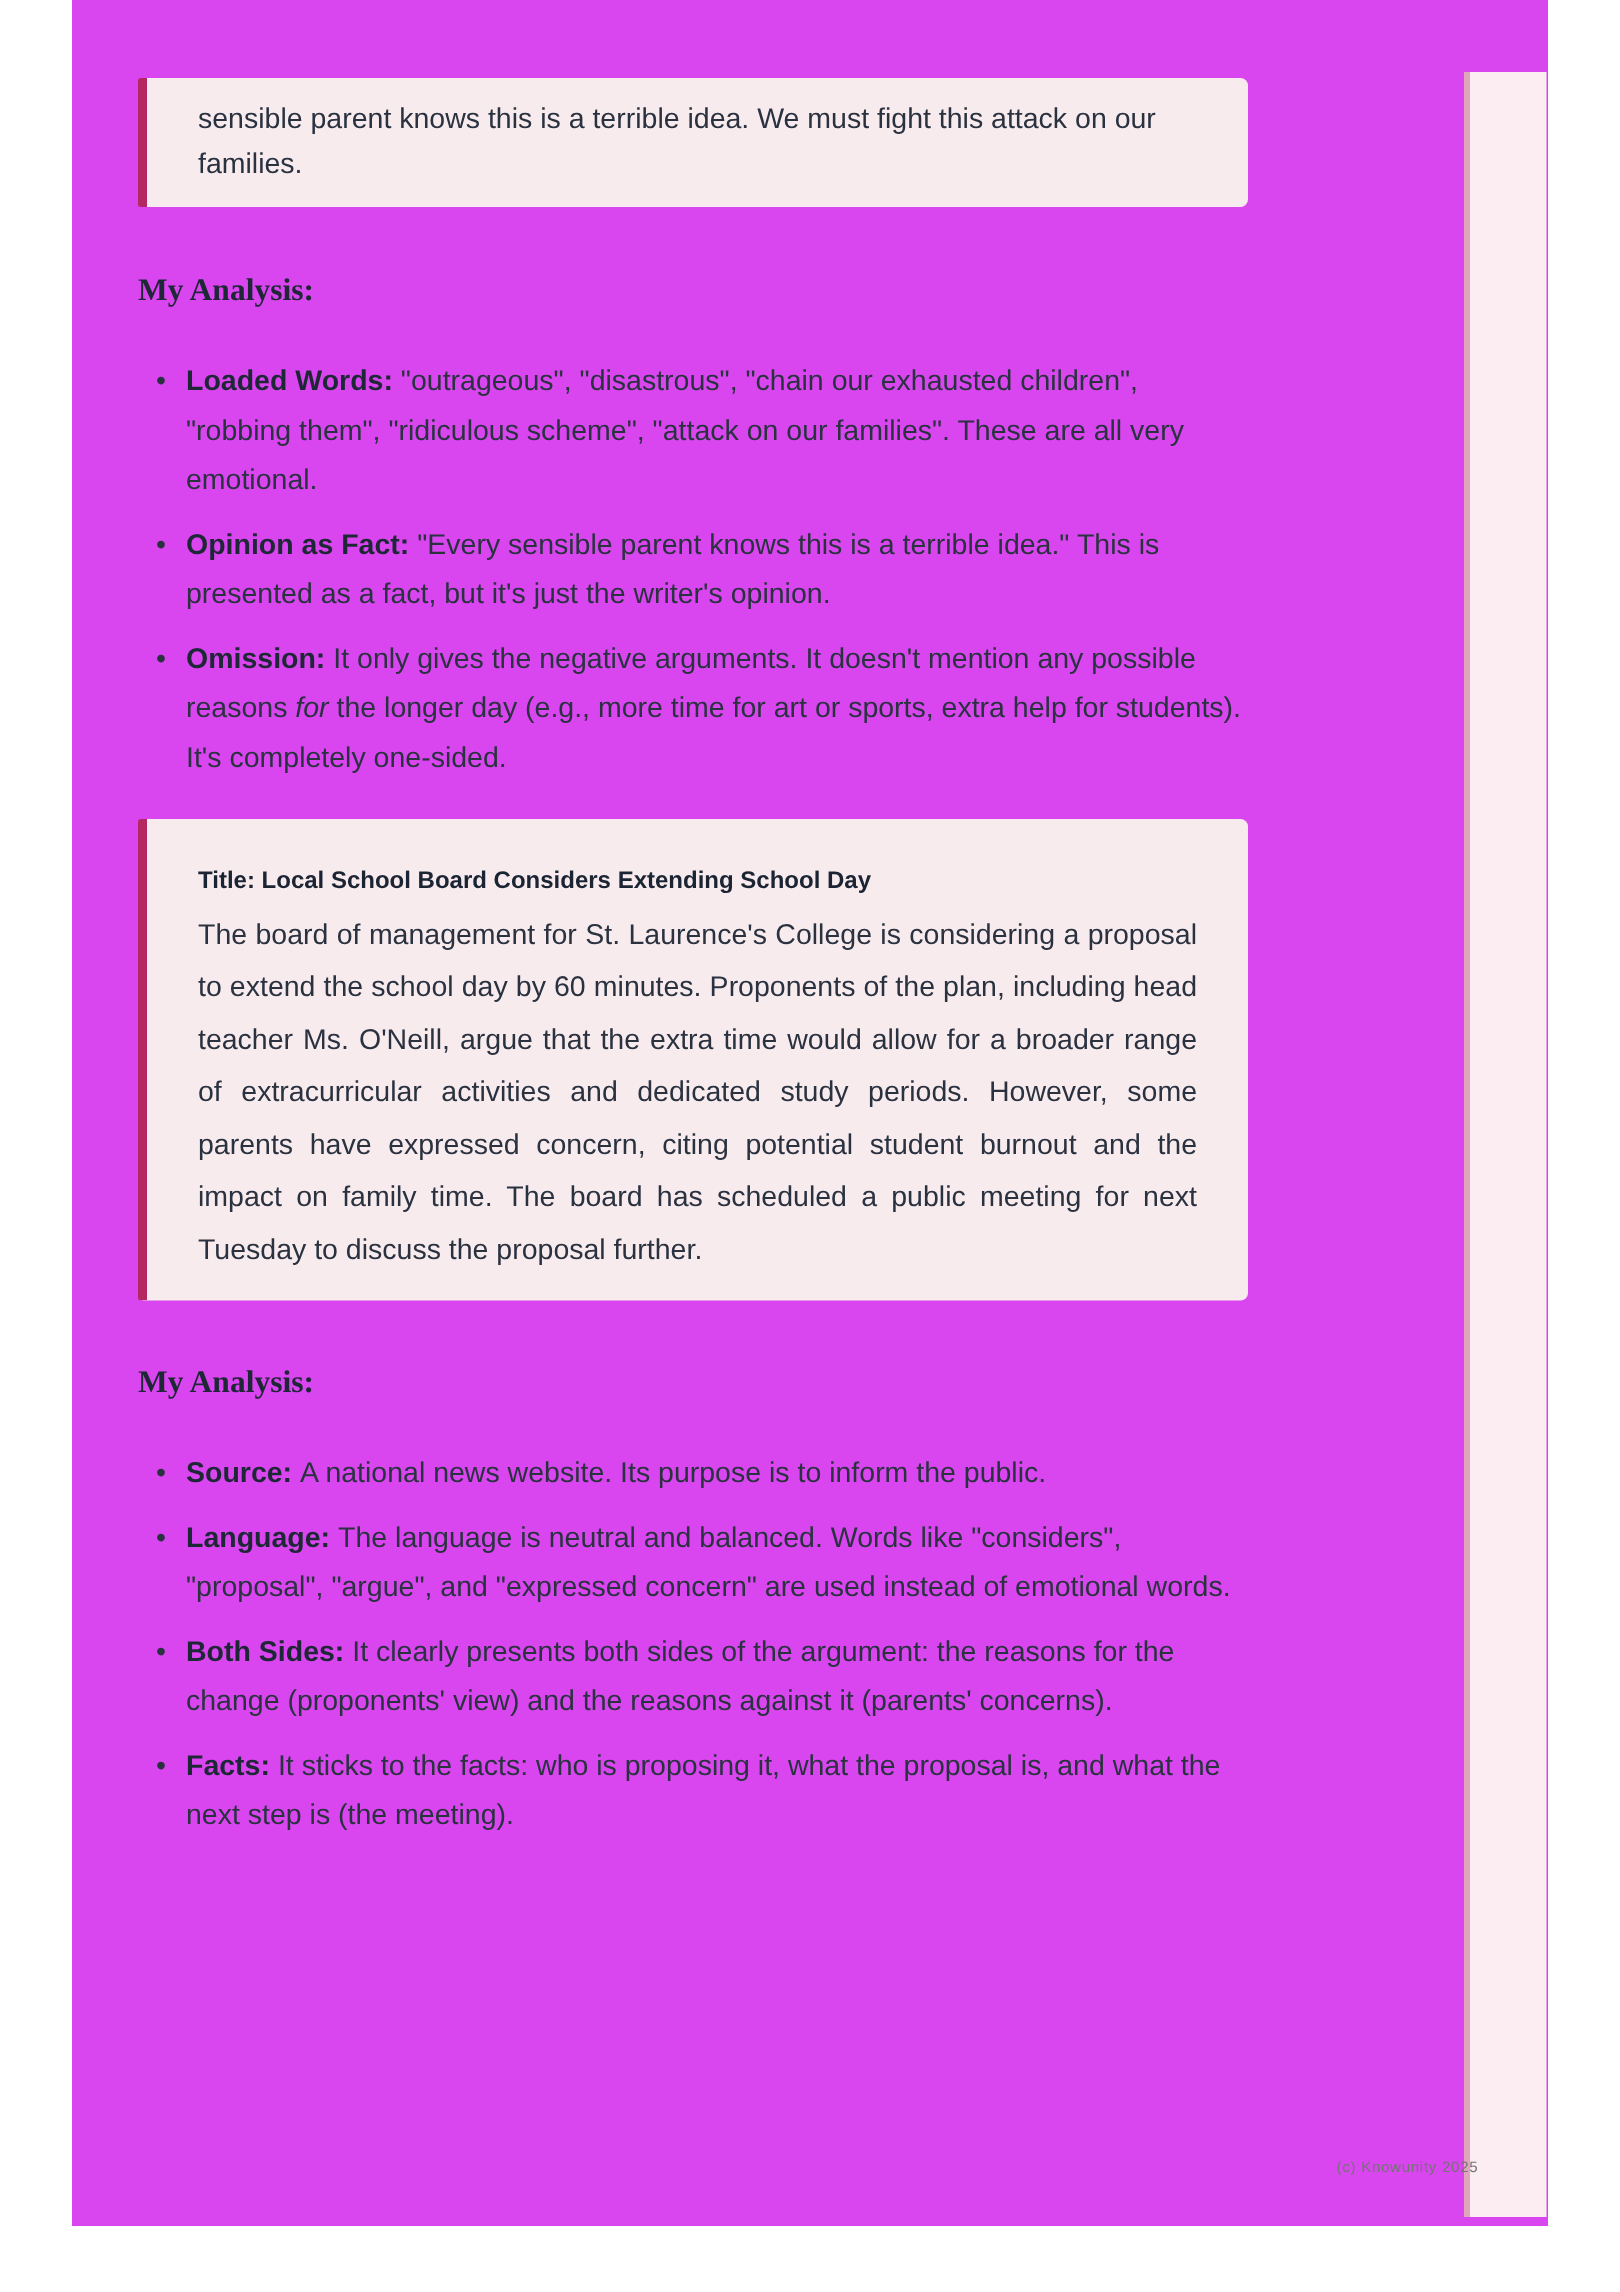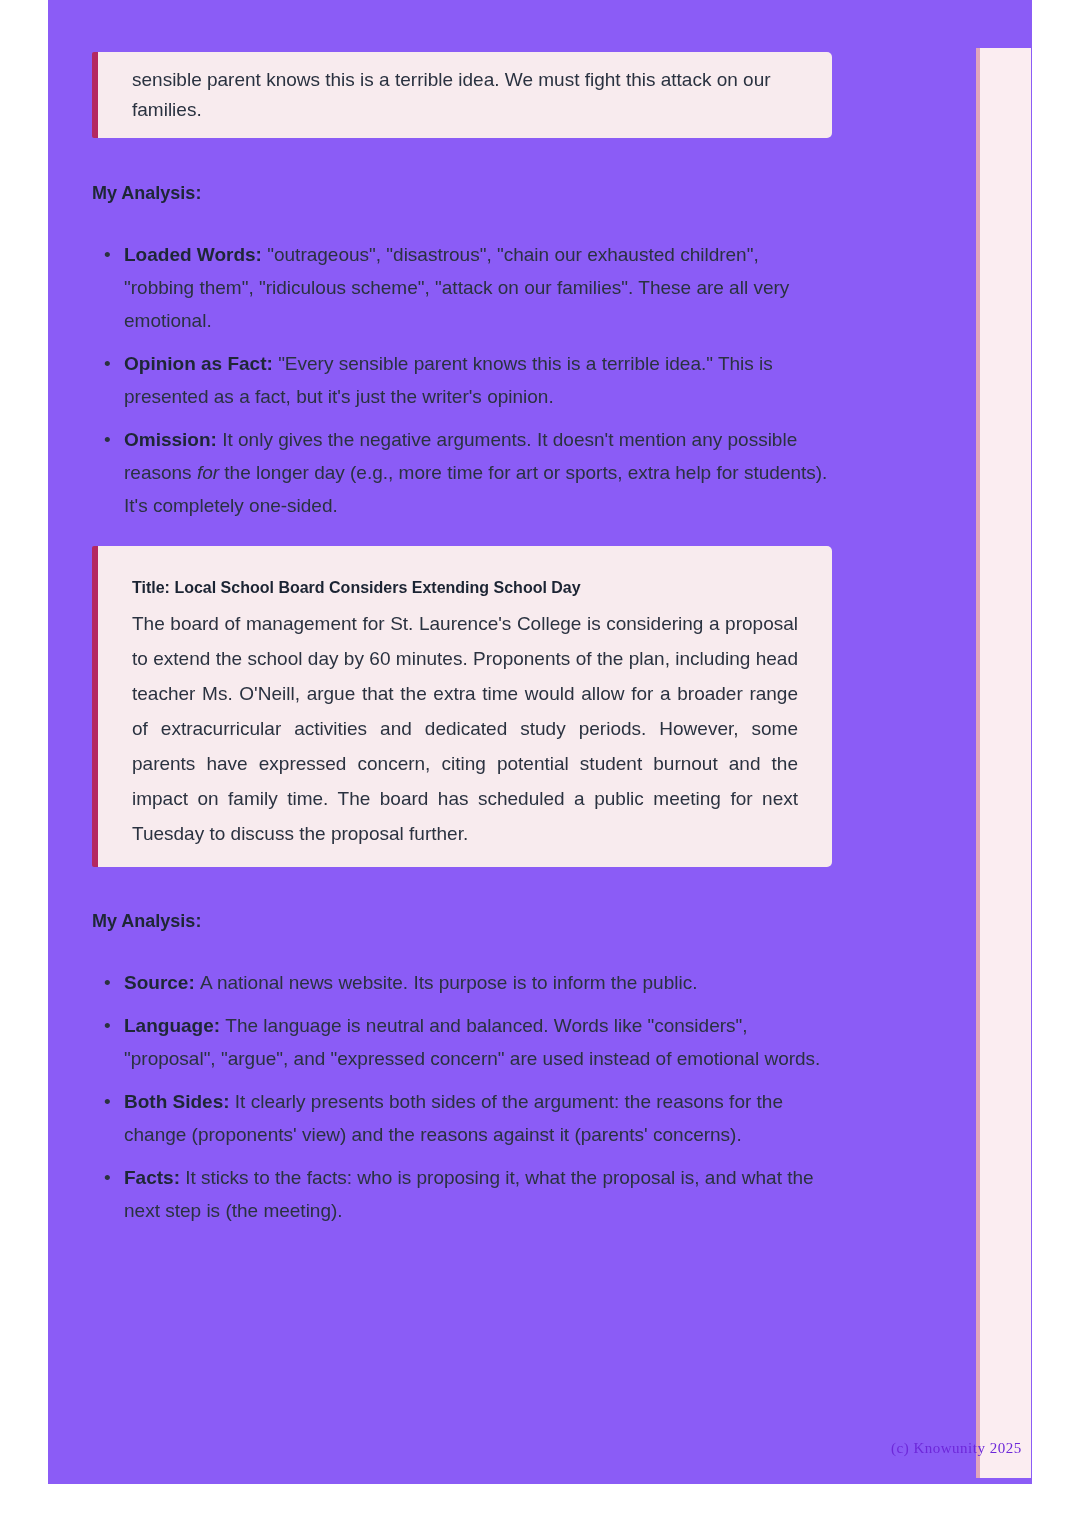--- a/index.html
+++ b/index.html
@@ -7,21 +7,21 @@
     width: 1080px; height: 1528px;
     background: #ffffff;
     font-family: "Liberation Sans", "DejaVu Sans", sans-serif;
     overflow: hidden;
     position: relative;
   }
   .page {
     position: absolute;
     left: 48px; top: 0;
     width: 984px; height: 1484px;
-    background: #8b5cf6;
+    background: #d946ef;
   }
   .content {
     position: absolute;
     left: 44px; top: 0;
     width: 740px;
     color: #2A3240;
     font-size: 19px;
   }
   .quote {
     background: #F8EBEE;
@@ -42,24 +42,25 @@
     font-weight: bold;
     color: #1B2433;
     font-size: 16px;
     line-height: 36px;
   }
   .quote-body {
     line-height: 35px;
     text-align: justify;
   }
   h3.heading {
-    font-size: 18px;
+    font-size: 21px;
     line-height: 26px;
     font-weight: bold;
     color: #1E2736;
+    font-family: Liberation Serif, serif;
   }
   .heading-gap { margin-top: 41px; }
   .heading-gap-sm { margin-top: 20px; }
   ul.analysis-list {
     list-style: none;
     margin-top: 32px;
     padding-left: 32px;
   }
   ul.analysis-list li {
     position: relative;
@@ -79,26 +80,25 @@
   .side-panel {
     position: absolute;
     left: 976px; top: 48px;
     width: 55px; height: 1430px;
     background: #FBEDF1;
     border-left: 4px solid #E1A5BC;
   }
   .watermark {
     position: absolute;
     left: 891px; top: 1440px;
-    font-size: 15px;
-    color: #6d28d9;
+    font-size: 10px;
+    color: #737373;
     letter-spacing: 0.5px;
     z-index: 5;
     white-space: nowrap;
-    font-family: Liberation Serif, serif;
   }
 </style>
 </head>
 <body>
 
 <div class="page">
   <div class="content">
 
     <figure class="quote quote-1">
       <p>sensible parent knows this is a terrible idea. We must fight this attack on our families.</p>

